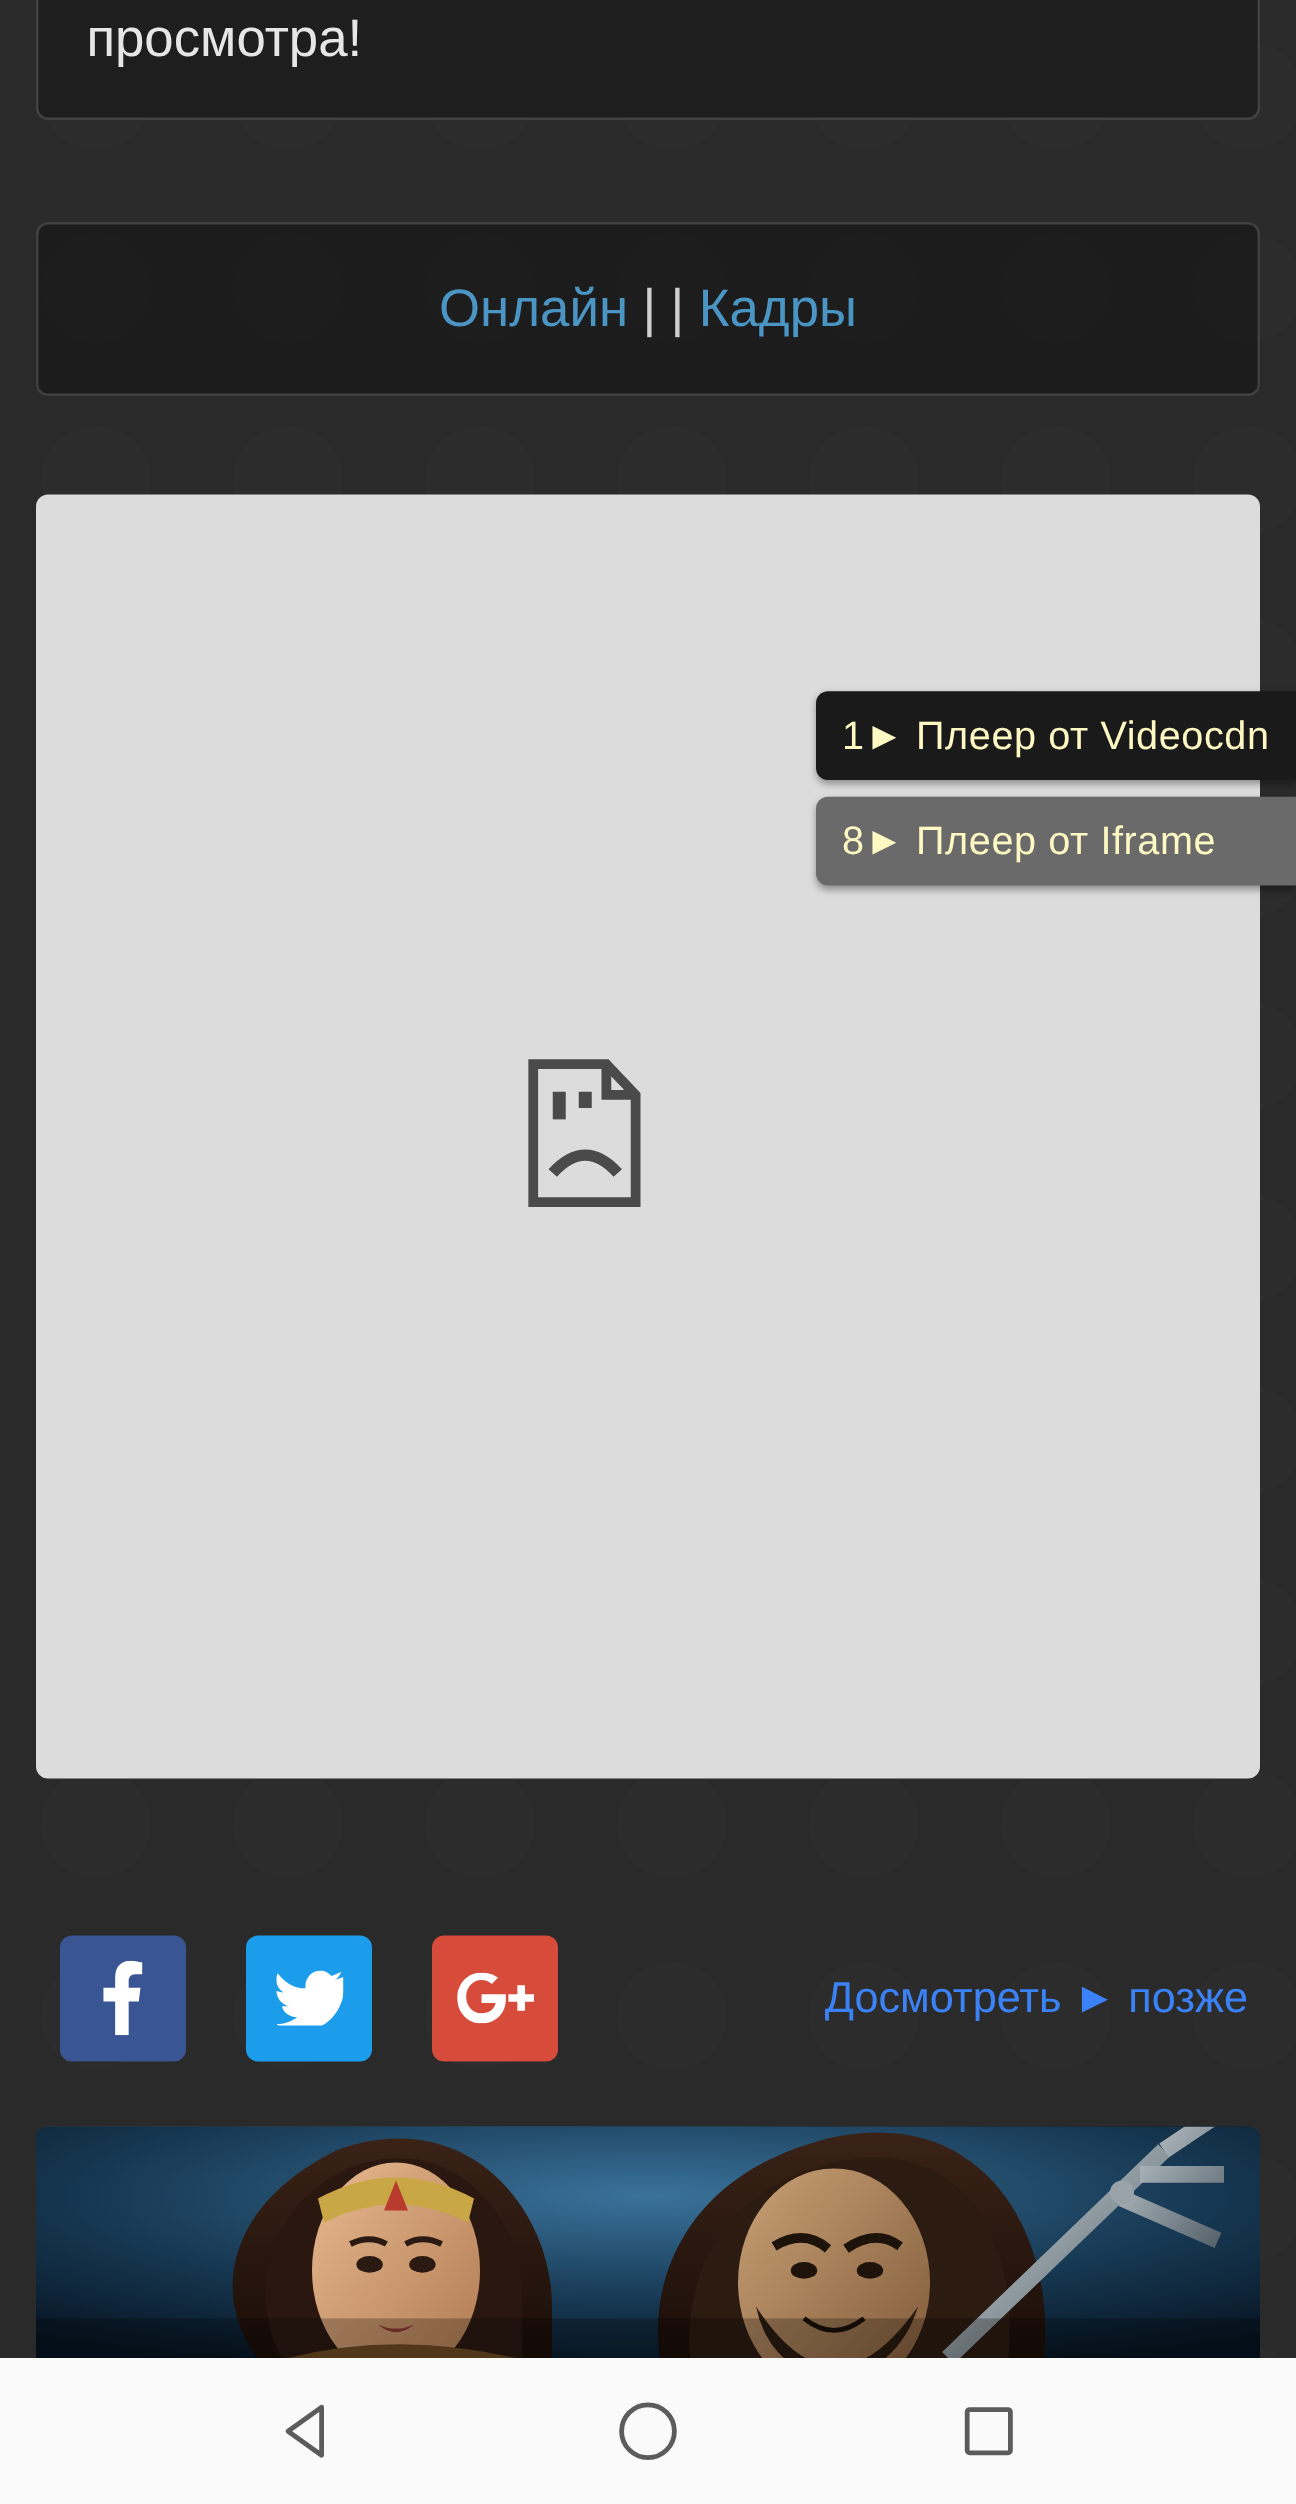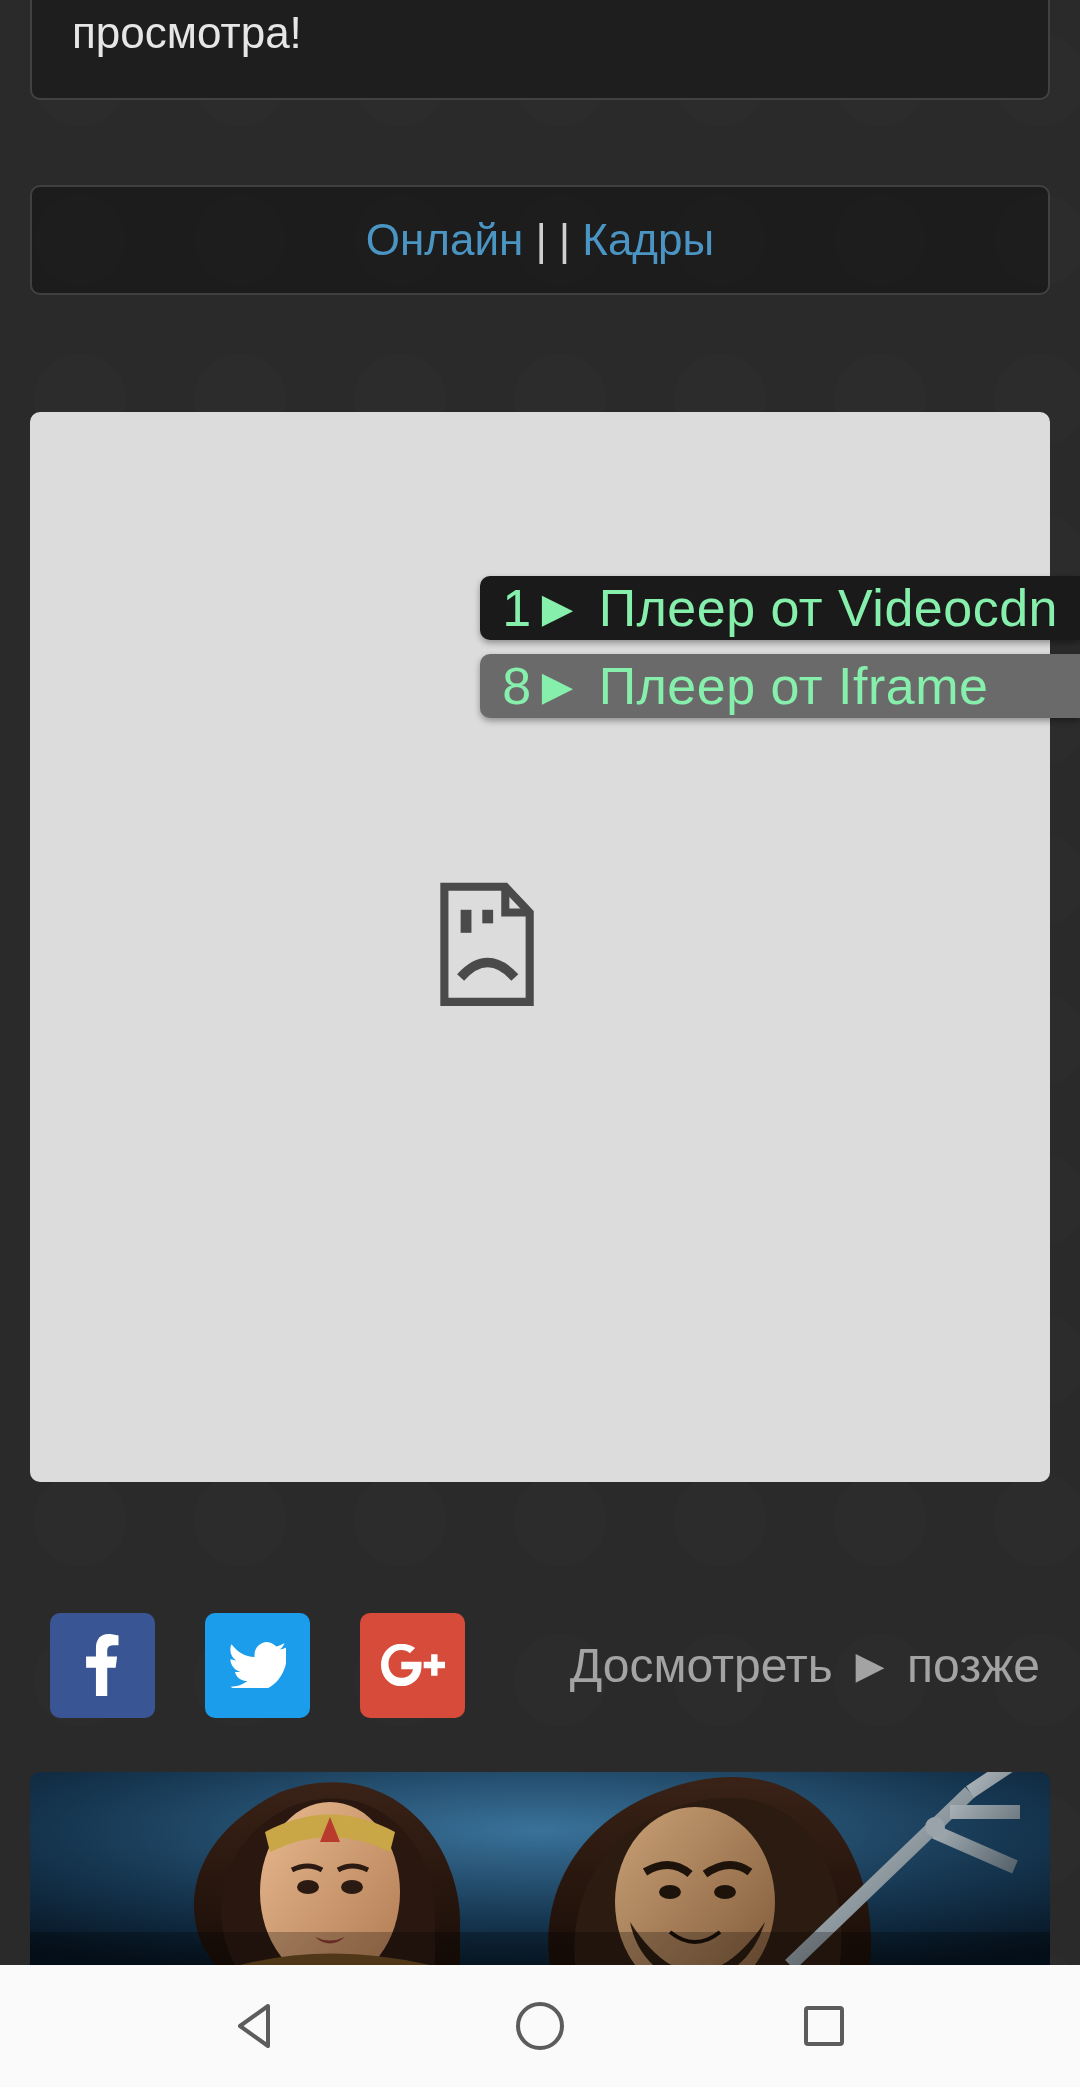--- a/index.html
+++ b/index.html
@@ -50,21 +50,21 @@
 
   
   .tabs-card {
     position: absolute;
     left: 30px;
     right: 30px;
     top: 185px;
     background: rgba(20,20,20,0.6);
     border: 2px solid rgba(90,90,90,0.6);
     border-radius: 10px;
-    height: 110px;
+    height: 145px;
     display: flex;
     align-items: center;
     justify-content: center;
     font-size: 44px;
     color: #b0b0b0;
   }
   .tab-link {
     color: #4a95c4;
     text-decoration: none;
     padding: 0 6px;
@@ -98,23 +98,23 @@
   .player-btns {
     position: absolute;
     top: 576px;
     right: 0;
     display: flex;
     flex-direction: column;
     gap: 14px;
   }
   .player-btn {
     background: #6a6a6a;
-    color: #86efac;
-    font-size: 52px;
-    padding: 2px 22px;
+    color: #fef9c3;
+    font-size: 33px;
+    padding: 18px 22px;
     border-radius: 10px 0 0 10px;
     letter-spacing: 0.5px;
     box-shadow: 0 3px 6px rgba(0,0,0,0.35);
     cursor: pointer;
     white-space: nowrap;
   }
   .player-btn.active {
     background: #1a1a1a;
   }
 
@@ -141,22 +141,22 @@
     align-items: center;
     justify-content: center;
     color: #fff;
     cursor: pointer;
   }
   .fb { background: #395594; }
   .tw { background: #1c9deb; }
   .gp { background: #d74b3b; }
 
   .later-link {
-    color: #a3a3a3;
-    font-size: 48px;
+    color: #3b82f6;
+    font-size: 36px;
     text-decoration: none;
     cursor: pointer;
     padding-right: 10px;
   }
 
   
   .promo-panel {
     position: absolute;
     left: 30px;
     right: 30px;

